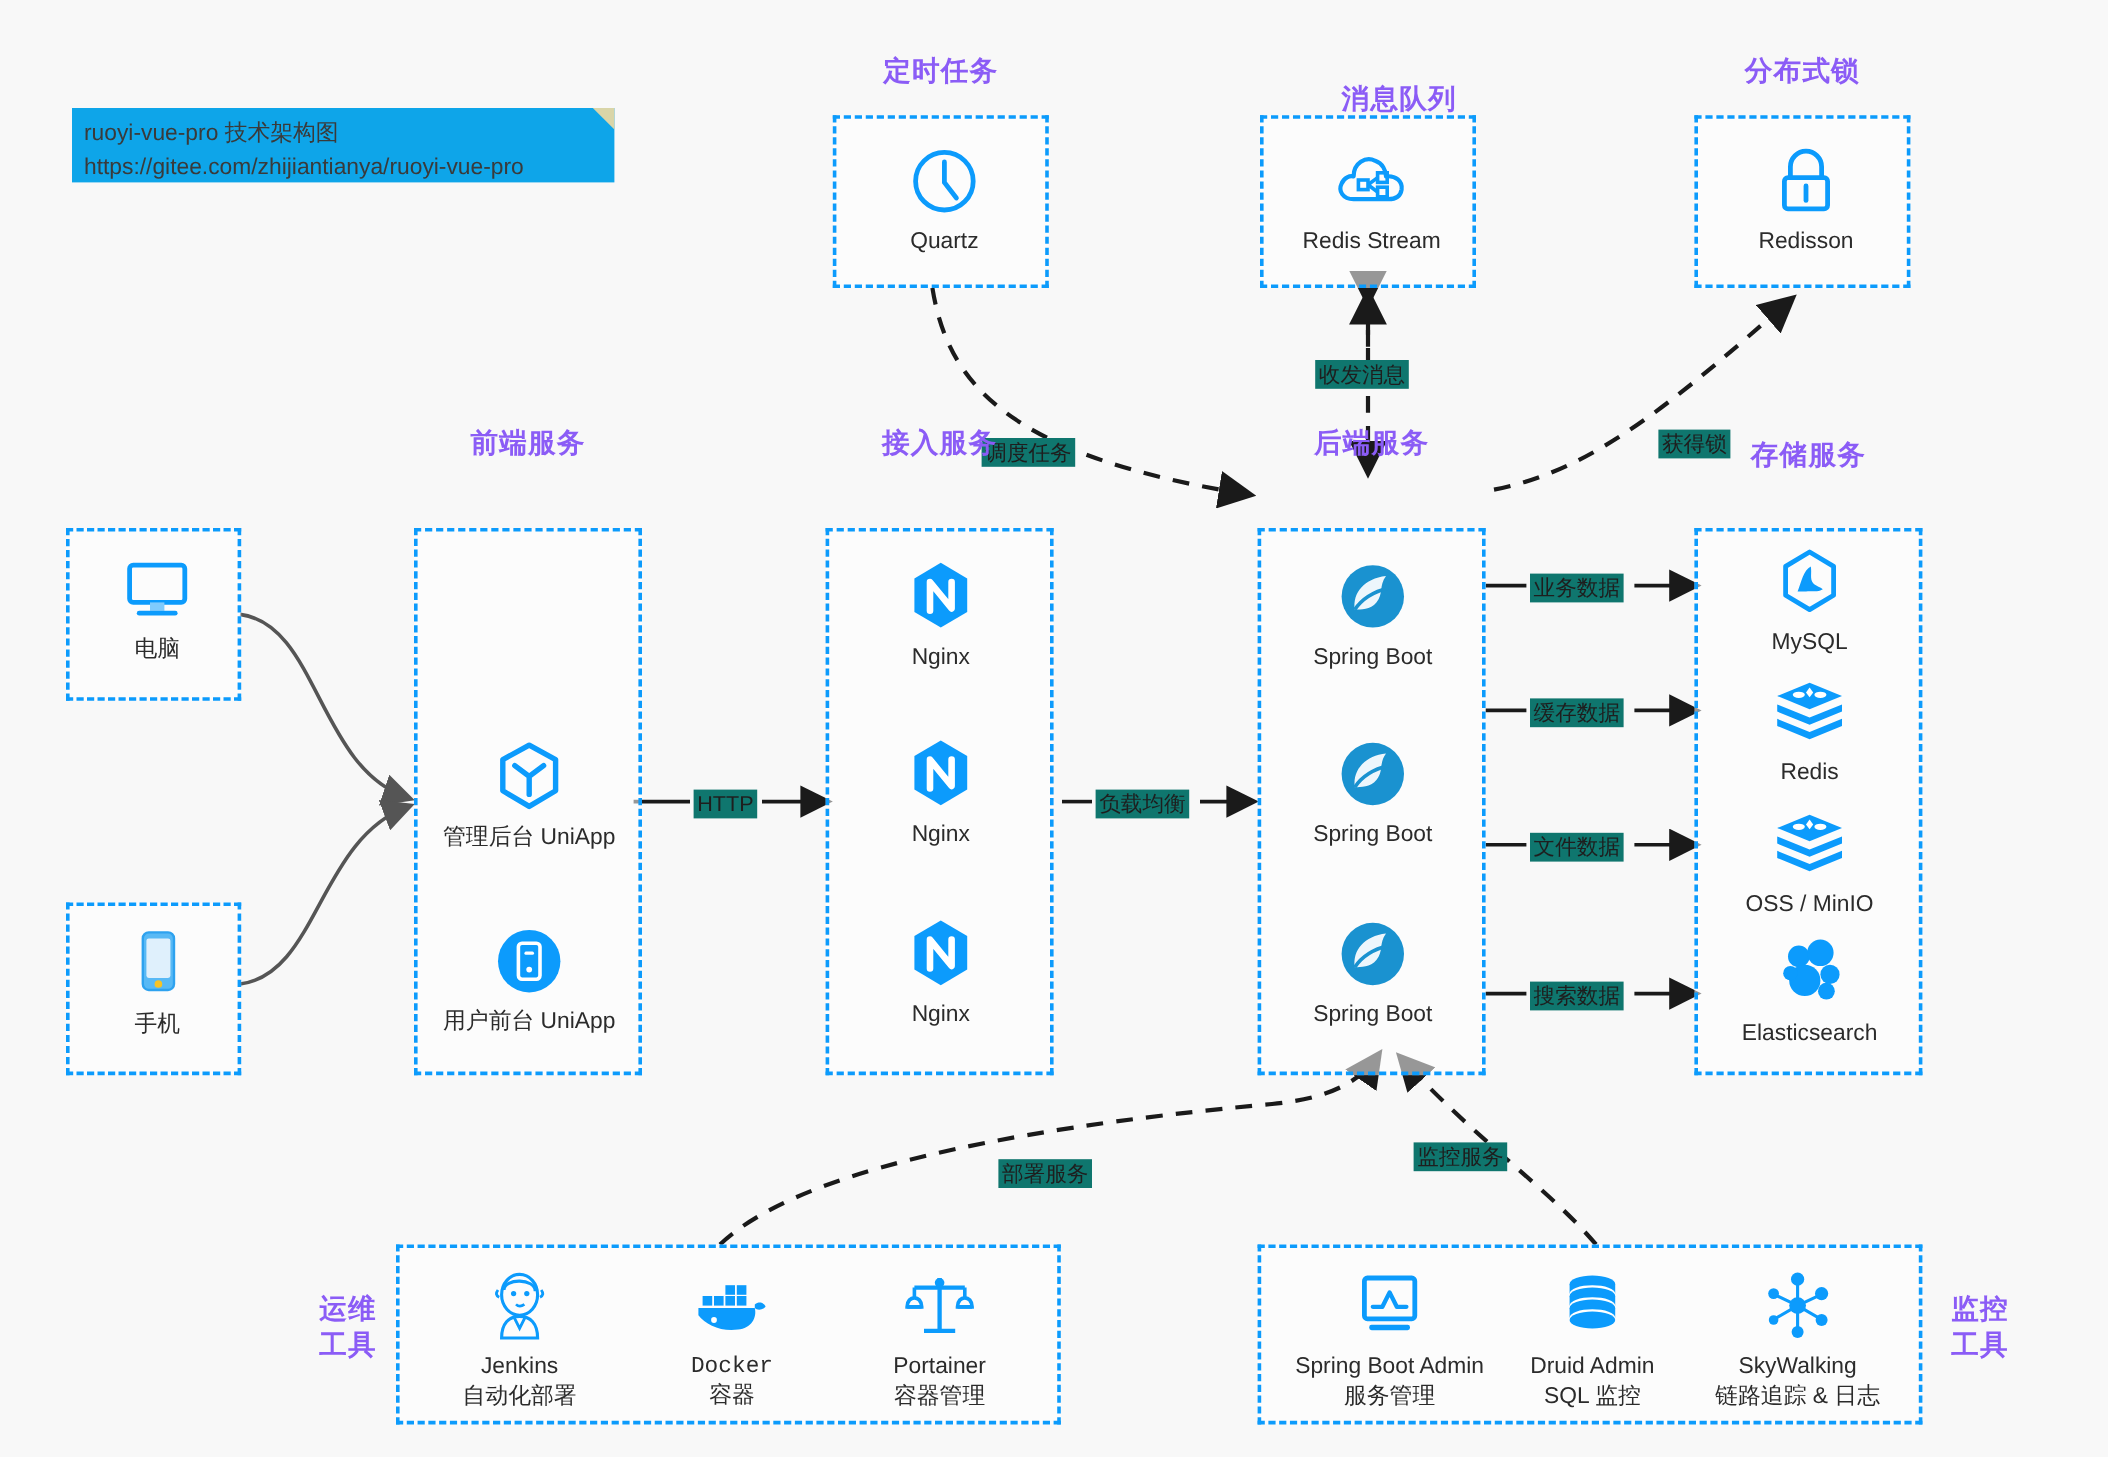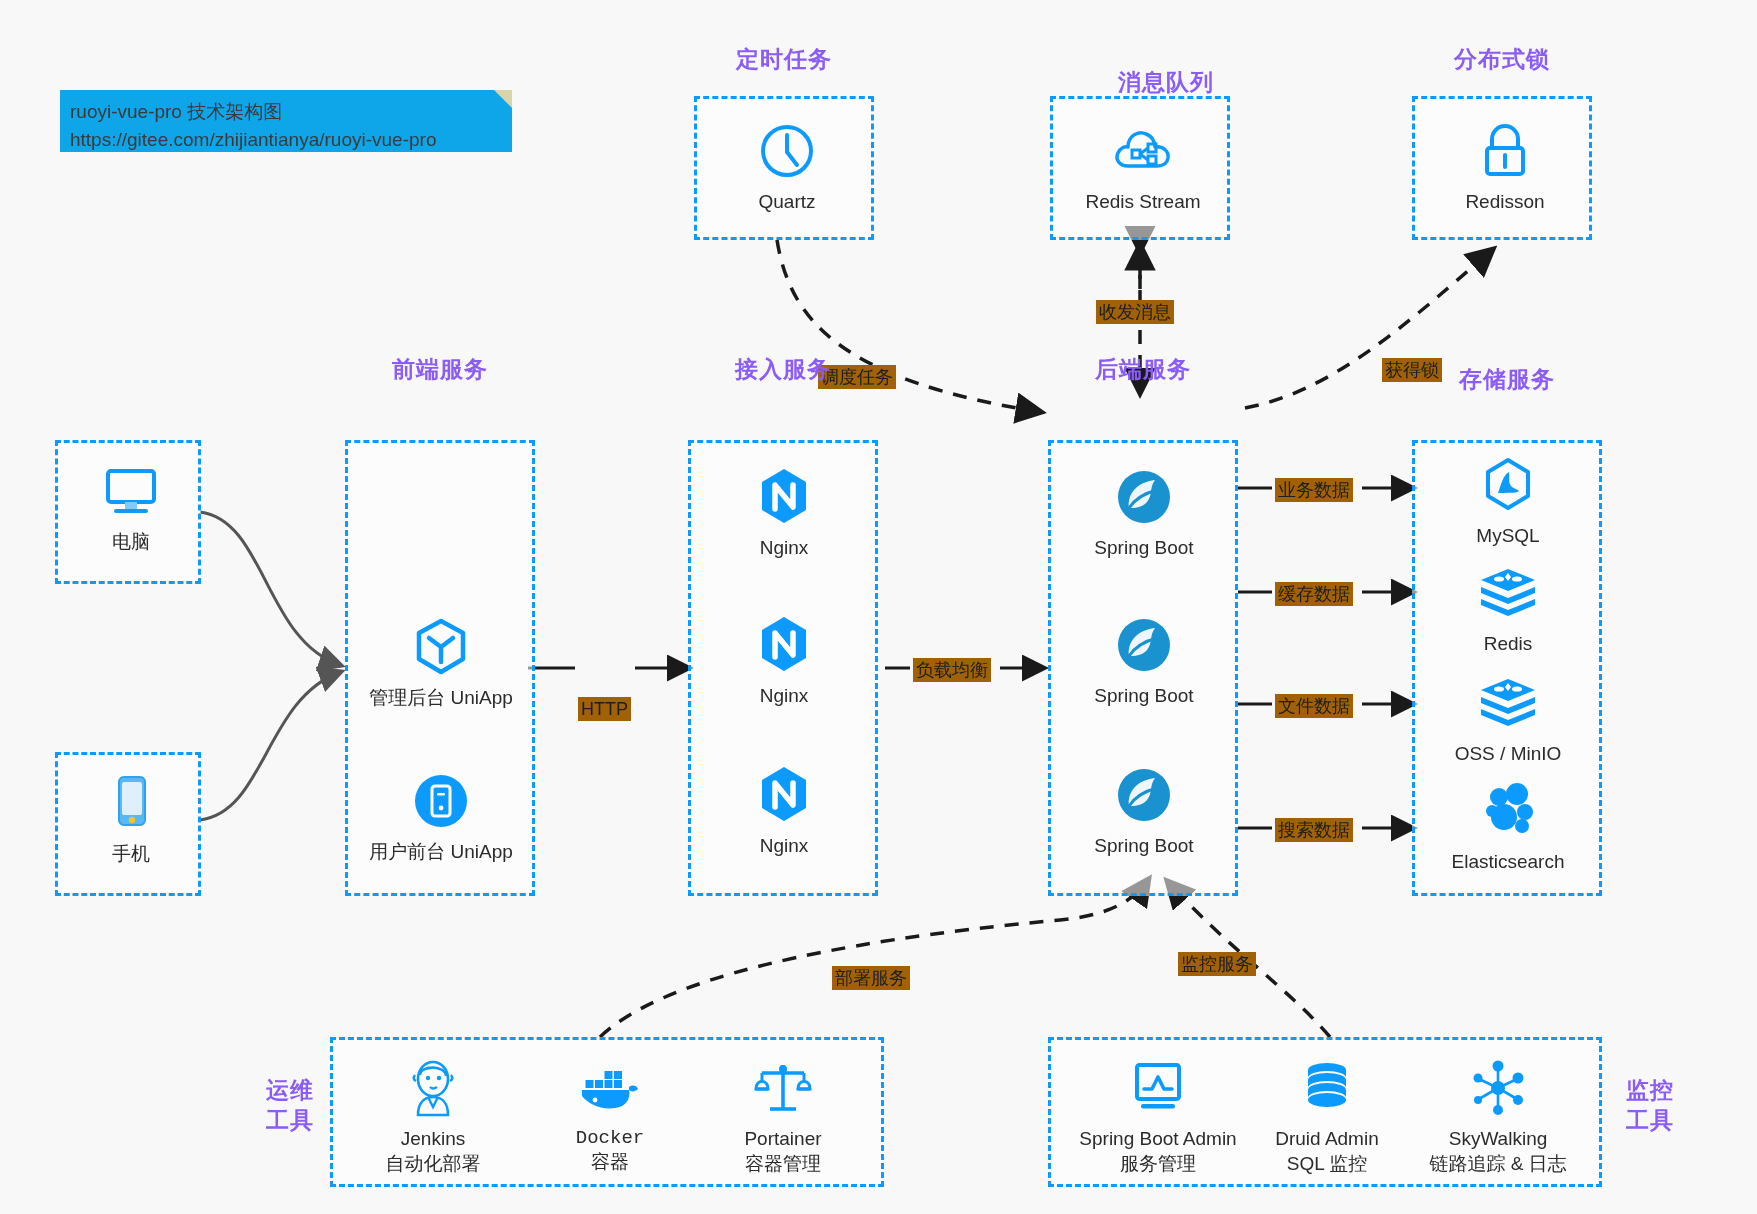--- a/index.html
+++ b/index.html
@@ -80,21 +80,21 @@
     display: flex;
     align-items: center;
     justify-content: center;
     margin-bottom: 6px;
   }
   .ico svg { display:block; }
 
   
   .elabel {
     position: absolute;
-    background: #a16207;
+    background: #0f766e;
     font-size: 18px;
     color: #1e1e1e;
     padding: 1px 3px;
     white-space: nowrap;
     line-height: 22px;
   }
 
   
   #wires {
     position: absolute;
@@ -154,21 +154,21 @@
     <path d="M1140,300 L1140,248" fill="none" stroke="#1a1a1a" stroke-width="0"></path>
     <path d="M1140,304 L1140,246" fill="none" stroke="#1a1a1a" stroke-width="3.5" stroke-dasharray="14 11" marker-end="url(#ah)"></path>
 
     <path d="M1245,408 C1330,392 1400,330 1492,250" fill="none" stroke="#1a1a1a" stroke-width="3.5" stroke-dasharray="14 11" marker-end="url(#ah)"></path>
 
     <path d="M600,1037 C660,980 820,942 1060,920 C1100,916 1130,906 1148,880" fill="none" stroke="#1a1a1a" stroke-width="3.5" stroke-dasharray="14 11" marker-end="url(#ah)"></path>
 
     <path d="M1330,1037 C1290,990 1230,950 1168,882" fill="none" stroke="#1a1a1a" stroke-width="3.5" stroke-dasharray="14 11" marker-end="url(#ah)"></path>
   </svg>
 
-  <div class="elabel" style="left:578px; top:658px;margin-top:39px;">HTTP</div>
+  <div class="elabel" style="left:578px; top:658px;">HTTP</div>
   <div class="elabel" style="left:913px; top:658px;">负载均衡</div>
   <div class="elabel" style="left:1275px;top:478px;">业务数据</div>
   <div class="elabel" style="left:1275px;top:582px;">缓存数据</div>
   <div class="elabel" style="left:1275px;top:694px;">文件数据</div>
   <div class="elabel" style="left:1275px;top:818px;">搜索数据</div>
   <div class="elabel" style="left:818px; top:365px;">调度任务</div>
   <div class="elabel" style="left:1096px;top:300px;">收发消息</div>
   <div class="elabel" style="left:1382px;top:358px;">获得锁</div>
   <div class="elabel" style="left:832px; top:966px;">部署服务</div>
   <div class="elabel" style="left:1178px;top:952px;">监控服务</div>

